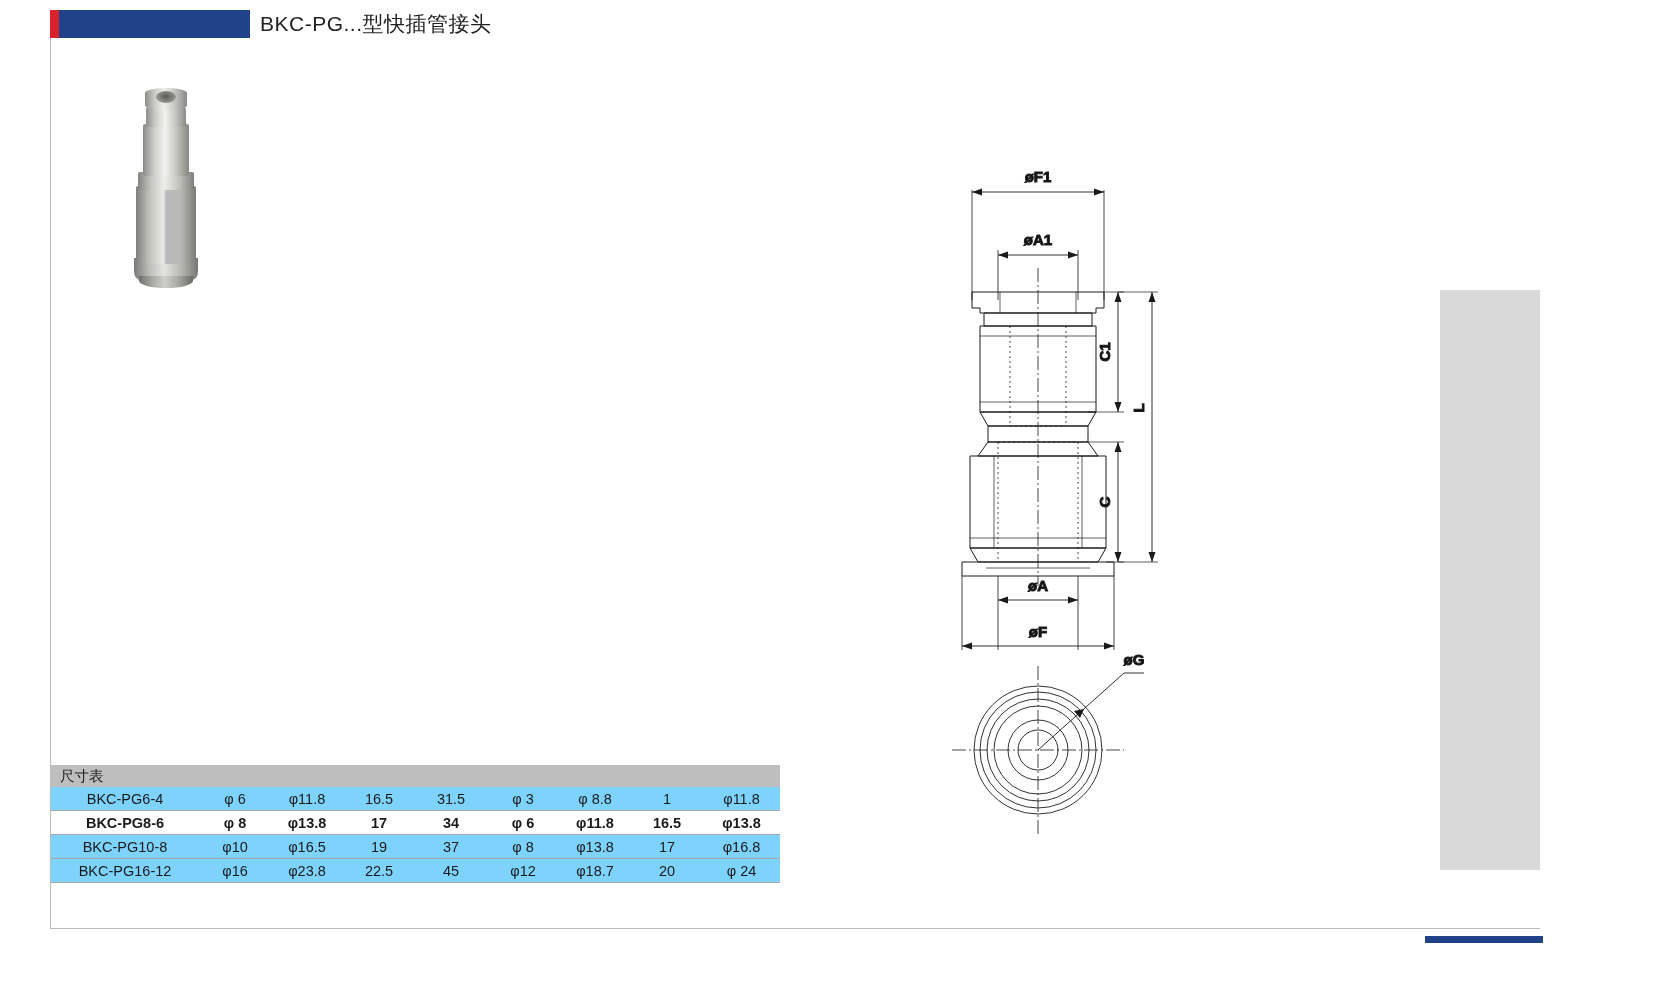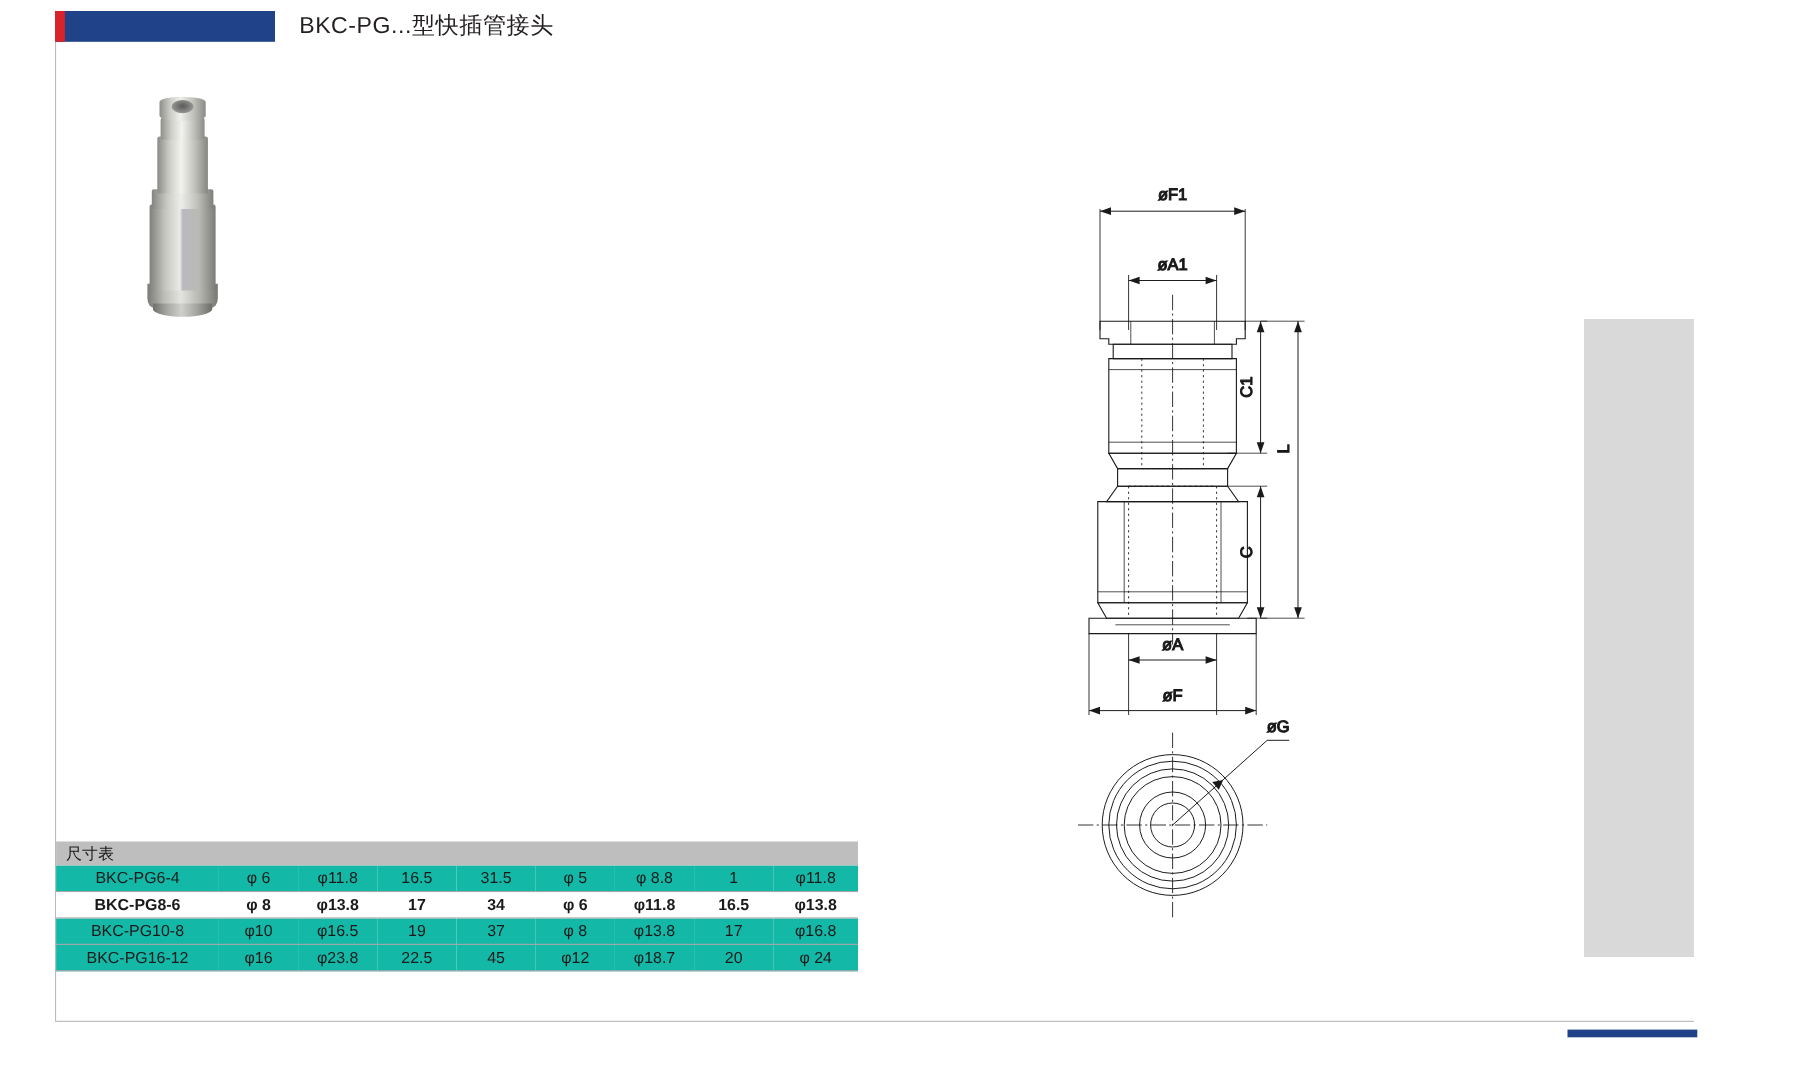--- a/index.html
+++ b/index.html
@@ -21,21 +21,21 @@
     left: 50px;
     top: 10px;
     width: 200px;
     height: 28px;
     background: #1f4289;
     border-left: 9px solid #d8232a;
     box-sizing: border-box;
   }
   .header-title {
     position: absolute;
-    left: 272px;
+    left: 260px;
     top: 10px;
     font-size: 21px;
     color: #231f20;
     letter-spacing: 0.5px;
     line-height: 28px;
     white-space: nowrap;
   }
 
   
   .left-rule {
@@ -118,24 +118,25 @@
   }
   .p-foot {
     left: 19px; top: 196px; width: 54px; height: 12px;
     background: linear-gradient(to right,#6f6f6c 0%,#a9a9a5 25%,#cfcfcb 48%,#a2a29e 75%,#6b6b68 100%);
     border-radius: 0 0 50% 50% / 0 0 60% 60%;
   }
 
   
   .drawing {
     position: absolute;
-    left: 940px;
+    left: 912px;
     top: 150px;
     width: 300px;
     height: 690px;
+    font-weight: bold;
   }
   .drawing svg { display: block; }
   .dim-text {
     font-family: "Liberation Sans", sans-serif;
     font-size: 15px;
     fill: #111;
   }
   .dim-text-v {
     font-family: "Liberation Sans", sans-serif;
     font-size: 15px;
@@ -168,21 +169,21 @@
     text-align: left;
     padding-left: 9px;
     height: 22px;
     font-size: 14.5px;
   }
   tr.head-row td {
     background: #ffffff;
     border-top: 1px solid #7d7d7d;
     border-bottom: 1px solid #7d7d7d;
   }
-  tr.body-row.shaded td { background: #14b8a6; }
+  tr.body-row.shaded td { background: #7dd3fc; }
   tr.body-row.plain td  { background: #ffffff; font-weight: bold; }
   tr.body-row td {
     border-bottom: 1px solid #a8a8a8;
   }
   td.model-cell {
     text-align: left;
     padding-left: 9px;
   }
   col.c-model { width: 148px; }
   col.c-d     { width: 72px; }
@@ -346,21 +347,21 @@
     <tbody id="table-body">
       <tr class="caption-row">
         <td colspan="9">尺寸表</td>
       </tr>
         <tr class="body-row shaded">
           <td class="model-cell">BKC-PG6-4</td>
           <td>φ 6</td>
           <td>φ11.8</td>
           <td>16.5</td>
           <td>31.5</td>
-          <td>φ 5</td>
+          <td>φ 3</td>
           <td>φ 8.8</td>
           <td>1</td>
           <td>φ11.8</td>
         </tr>
         <tr class="body-row plain">
           <td class="model-cell">BKC-PG8-6</td>
           <td>φ 8</td>
           <td>φ13.8</td>
           <td>17</td>
           <td>34</td>

